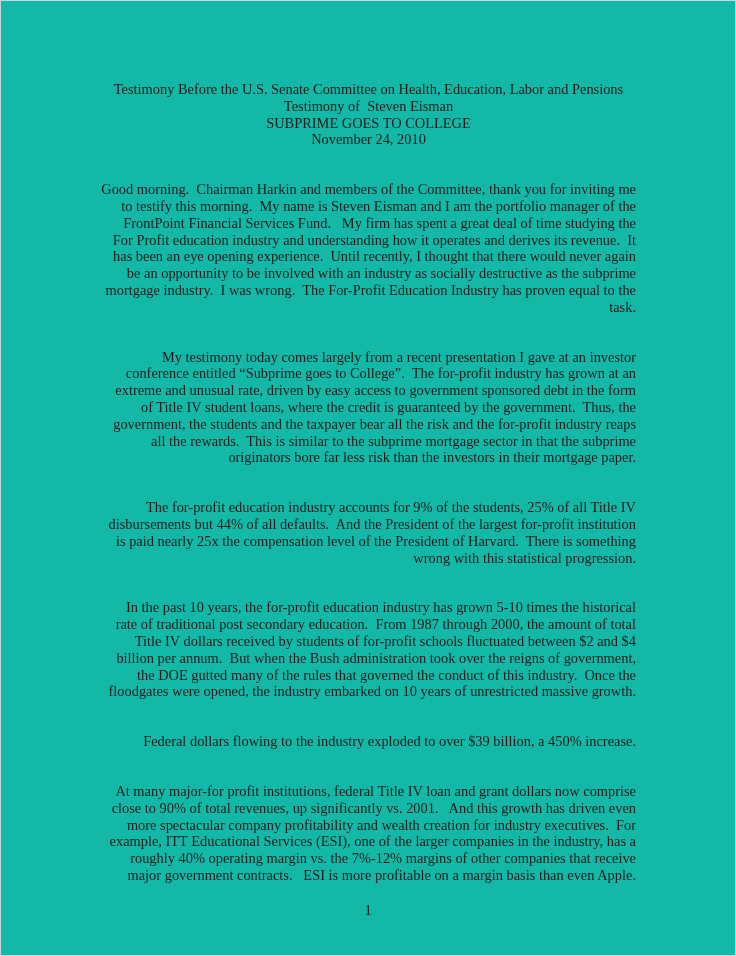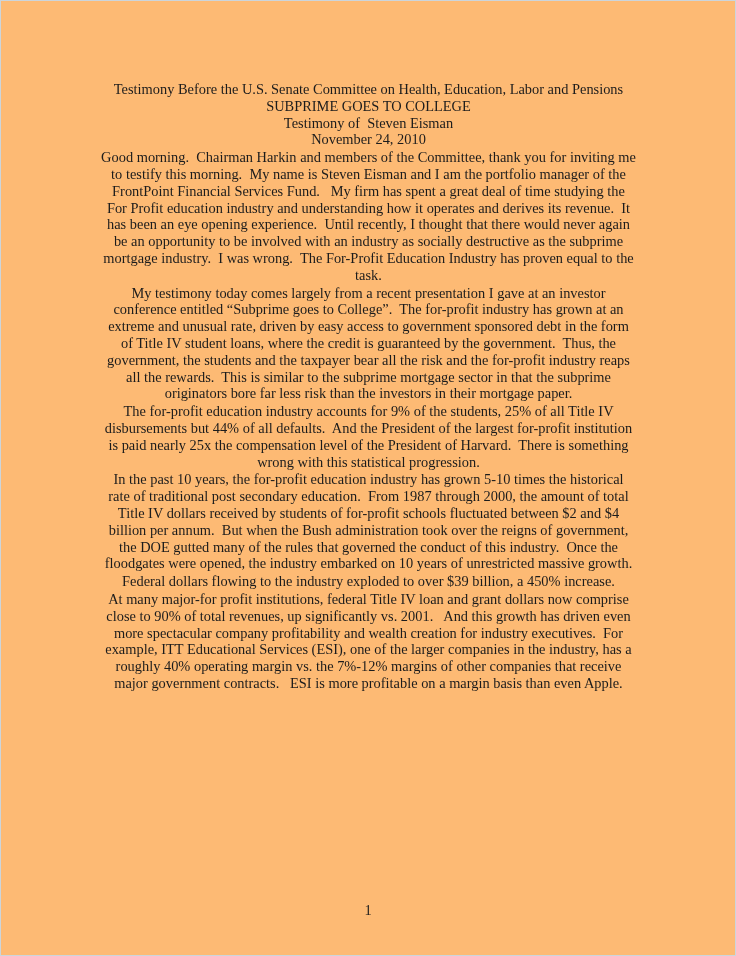--- a/index.html
+++ b/index.html
@@ -9,59 +9,59 @@
     width: 736px;
     height: 956px;
     overflow: hidden;
   }
   .page {
     position: relative;
     width: 736px;
     height: 956px;
     box-sizing: border-box;
     border: 1px solid #ccd5db;
-    background: #fdba74;
+    background: #14b8a6;
     font-family: "Liberation Serif", "DejaVu Serif", serif;
     color: #1c1c1c;
   }
   .content {
     padding: 80px 99px 0 100px;
     font-size: 14.4px;
     line-height: 16.8px;
   }
   .doc-header {
     text-align: center;
   }
   .doc-header div {
     white-space: pre-wrap;
   }
   .para {
-    margin: 1px 0 0 0;
+    margin: 33px 0 0 0;
     white-space: pre-wrap;
-    text-align: center;
+    text-align: right;
   }
   .page-number {
     position: absolute;
     bottom: 36px;
     left: 0;
     right: 0;
     text-align: center;
     font-size: 14.4px;
   }
 </style>
 </head>
 <body>
 
 <div class="page">
   <div class="content">
 
     <div class="doc-header">
       <div>Testimony Before the U.S. Senate Committee on Health, Education, Labor and Pensions</div>
+      <div>Testimony of  Steven Eisman</div>
       <div>SUBPRIME GOES TO COLLEGE</div>
-      <div>Testimony of  Steven Eisman</div>
       <div>November 24, 2010</div>
     </div>
 
     <p class="para">Good morning.  Chairman Harkin and members of the Committee, thank you for inviting me to testify this morning.  My name is Steven Eisman and I am the portfolio manager of the FrontPoint Financial Services Fund.   My firm has spent a great deal of time studying the For Profit education industry and understanding how it operates and derives its revenue.  It has been an eye opening experience.  Until recently, I thought that there would never again be an opportunity to be involved with an industry as socially destructive as the subprime mortgage industry.  I was wrong.  The For-Profit Education Industry has proven equal to the task.</p>
     <p class="para">My testimony today comes largely from a recent presentation I gave at an investor conference entitled “Subprime goes to College”.  The for-profit industry has grown at an extreme and unusual rate, driven by easy access to government sponsored debt in the form of Title IV student loans, where the credit is guaranteed by the government.  Thus, the government, the students and the taxpayer bear all the risk and the for-profit industry reaps all the rewards.  This is similar to the subprime mortgage sector in that the subprime originators bore far less risk than the investors in their mortgage paper.</p>
     <p class="para">The for-profit education industry accounts for 9% of the students, 25% of all Title IV disbursements but 44% of all defaults.  And the President of the largest for-profit institution is paid nearly 25x the compensation level of the President of Harvard.  There is something wrong with this statistical progression.</p>
     <p class="para">In the past 10 years, the for-profit education industry has grown 5-10 times the historical rate of traditional post secondary education.  From 1987 through 2000, the amount of total Title IV dollars received by students of for-profit schools fluctuated between $2 and $4 billion per annum.  But when the Bush administration took over the reigns of government, the DOE gutted many of the rules that governed the conduct of this industry.  Once the floodgates were opened, the industry embarked on 10 years of unrestricted massive growth.</p>
     <p class="para">Federal dollars flowing to the industry exploded to over $39 billion, a 450% increase.</p>
     <p class="para">At many major-for profit institutions, federal Title IV loan and grant dollars now comprise close to 90% of total revenues, up significantly vs. 2001.   And this growth has driven even more spectacular company profitability and wealth creation for industry executives.  For example, ITT Educational Services (ESI), one of the larger companies in the industry, has a roughly 40% operating margin vs. the 7%-12% margins of other companies that receive major government contracts.   ESI is more profitable on a margin basis than even Apple.</p>
 

